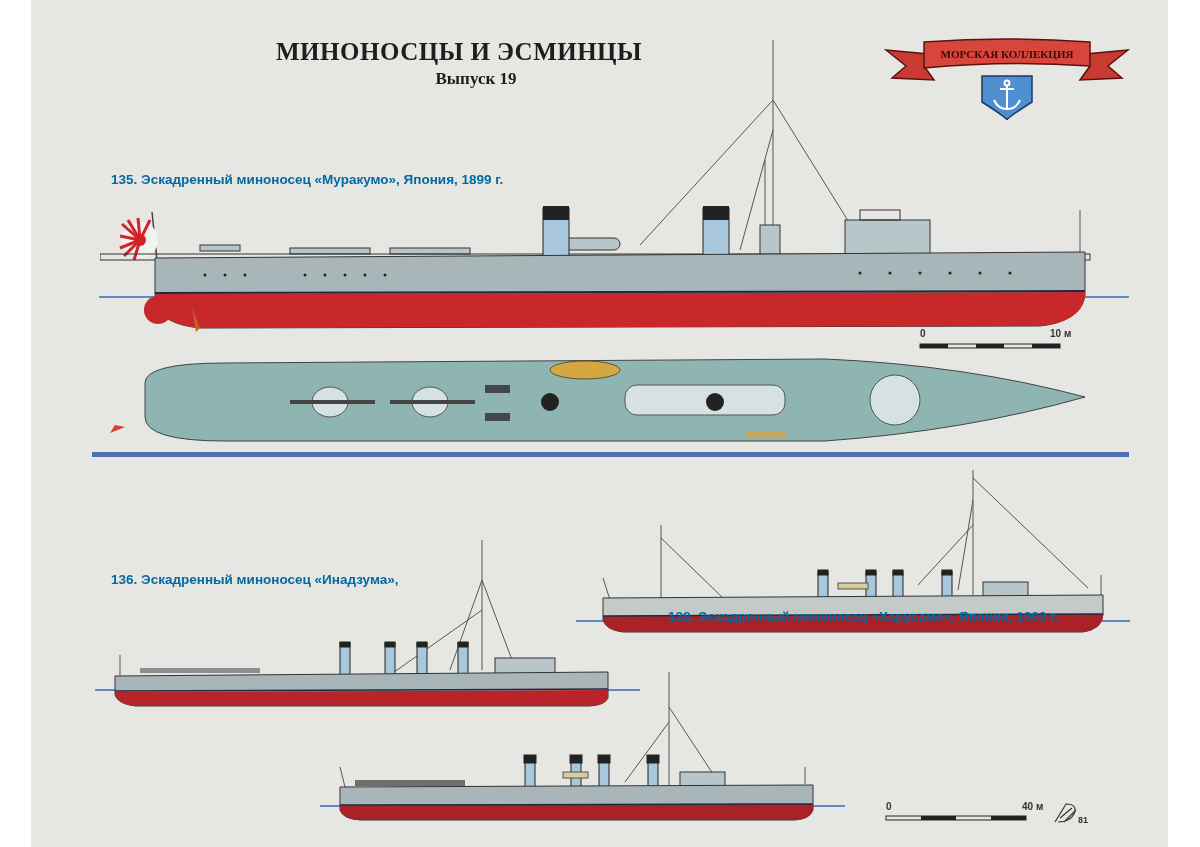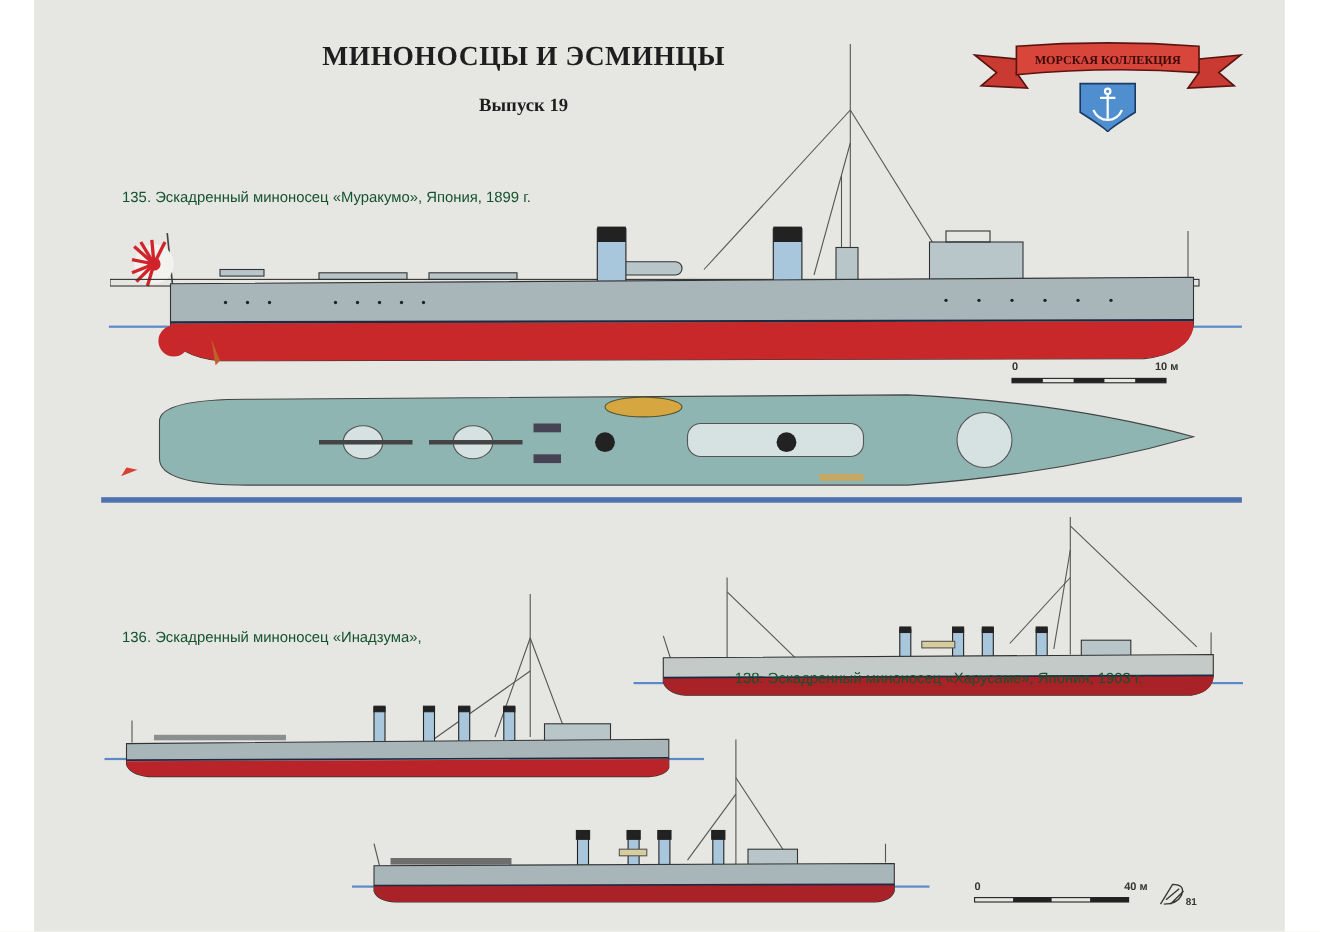--- a/index.html
+++ b/index.html
@@ -1,24 +1,24 @@
 <!DOCTYPE html>
 <html><head>
 <meta charset="utf-8">
 <style>
   html, body { margin:0; padding:0; }
   body { width:1200px; height:847px; background:#ffffff; position:relative; overflow:hidden;
          font-family:"Liberation Sans", sans-serif; }
   .sheet { position:absolute; left:31px; top:0; width:1137px; height:847px; background:#e6e6e2; }
   .abs { position:absolute; }
-  .title { left:276px; top:38px; width:400px; text-align:center; font-family:"Liberation Serif", serif;
+  .title { left:276px; top:38px; width:400px; font-family:"Liberation Serif", serif;
            font-weight:bold; font-size:25px; color:#1e1e1e; letter-spacing:0.5px; }
   .subtitle { left:276px; top:69px; width:400px; text-align:center; font-family:"Liberation Serif", serif;
-              font-weight:bold; font-size:17px; color:#1e1e1e;margin-top:17px; }
-  .caption { font-weight:normal; font-size:13.5px; color:#14532d; line-height:19px; white-space:nowrap; }
+              font-weight:bold; font-size:17px; color:#1e1e1e; }
+  .caption { font-weight:bold; font-size:13.5px; color:#0369a1; line-height:19px; white-space:nowrap; }
   .caption .l2 { display:block; padding-left:33px; }
   .scale-label { font-size:10px; font-weight:bold; color:#333; }
   .ship { position:absolute; }
   .waterline { position:absolute; height:2px; background:#5a8ac8; }
   .divider { position:absolute; left:92px; top:452px; width:1037px; height:5px; background:#4e72b0; }
   .ribbon-text { font-family:"Liberation Serif", serif; font-weight:bold; font-size:11px; fill:#3a0a08; }
 </style>
 </head>
 <body>
 

